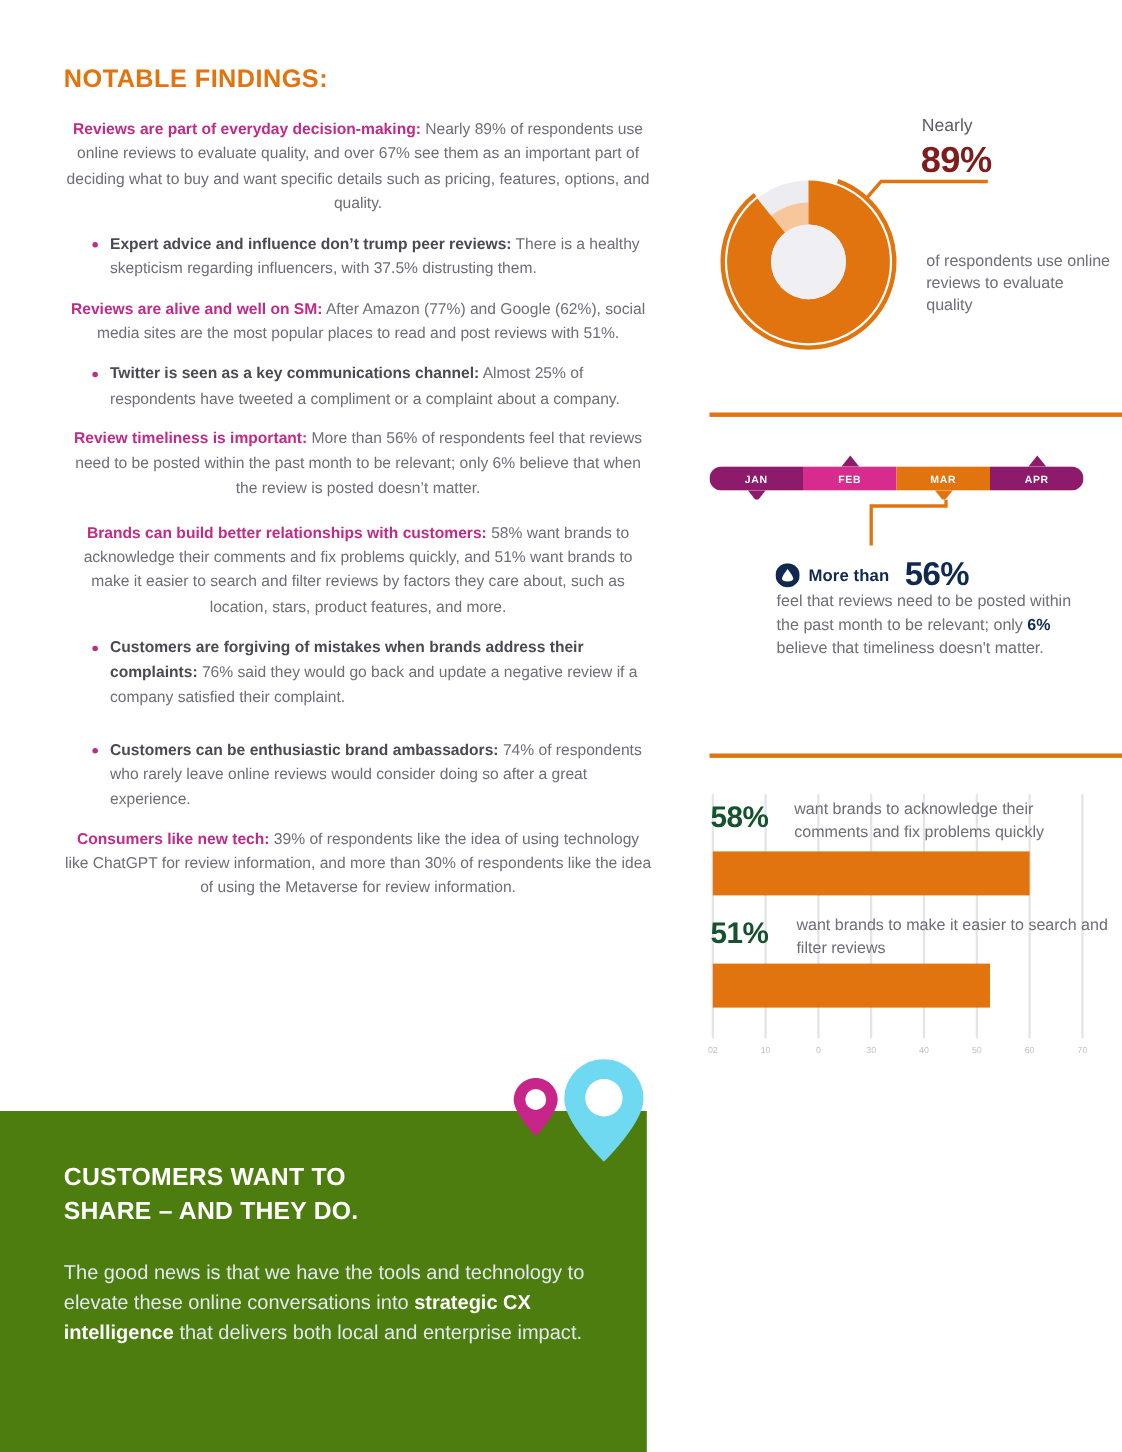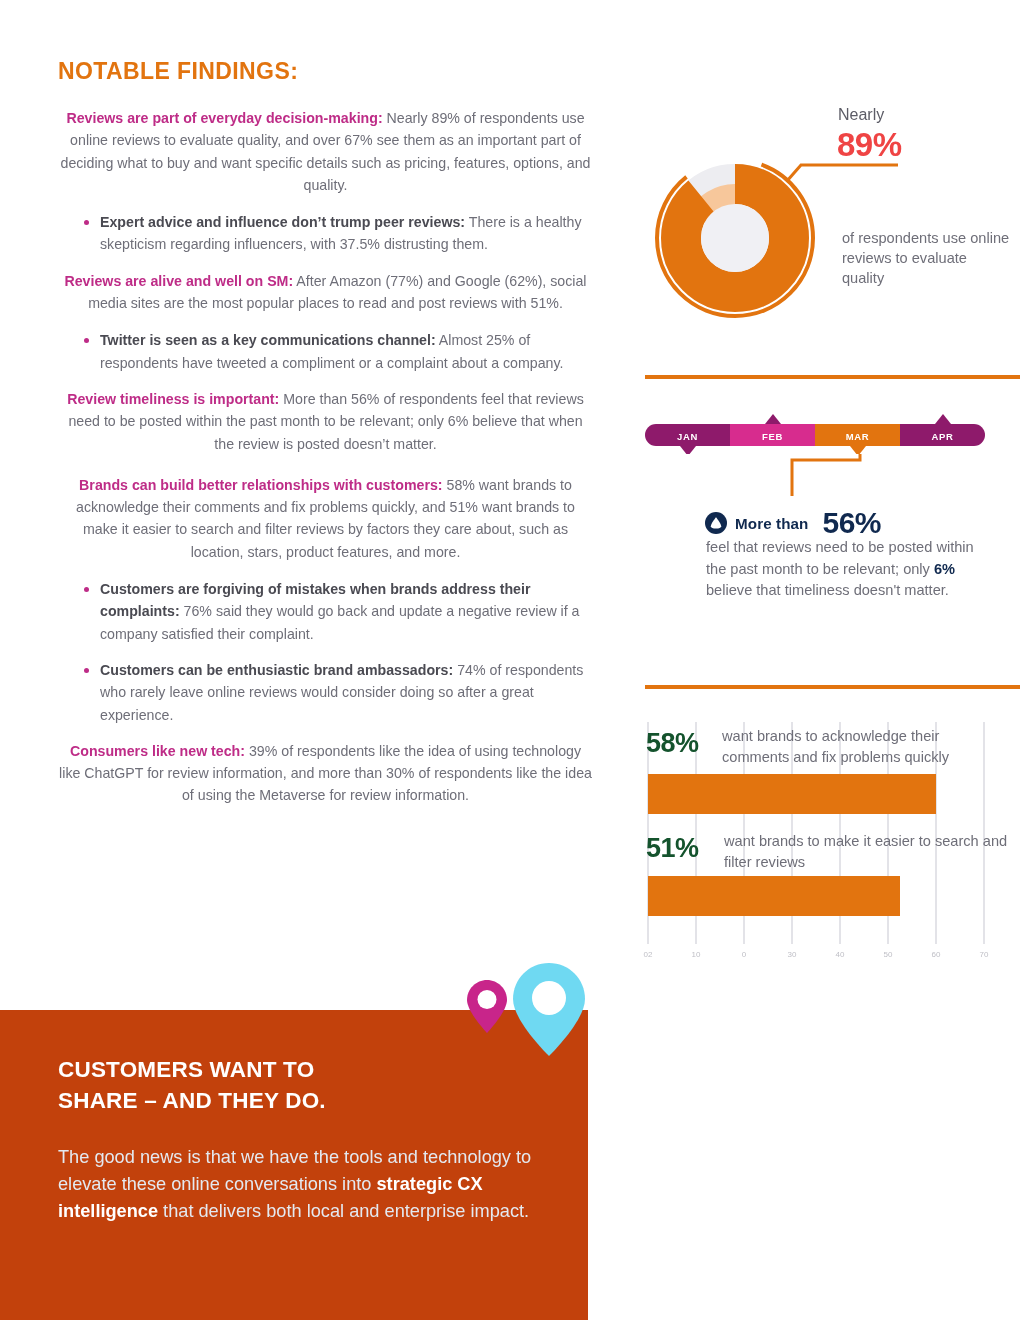--- a/index.html
+++ b/index.html
@@ -51,21 +51,21 @@
     margin: 15px 0 14px 0;
     padding-left: 0;
     list-style: none;
   }
   .bullet-item {
     position: relative;
     padding-left: 42px;
     font-size: 14.2px;
     line-height: 22.3px;
     color: #6E6E78;
-    margin-bottom: 14px;
+    margin-bottom: 26px;
   }
   .bullet-item:last-child { margin-bottom: 0; }
   .bullet-dot {
     position: absolute;
     left: 26px;
     top: 9px;
     width: 5px;
     height: 5px;
     border-radius: 50%;
     background: #BE2C87;
@@ -76,21 +76,21 @@
   }
   .gap-sm { height: 6px; }
 
   
   #navy-panel {
     position: absolute;
     left: 0;
     top: 1010px;
     width: 588px;
     height: 310px;
-    background: #c2410c;
+    background: #4d7c0f;
   }
   #navy-heading {
     position: absolute;
     left: 58px;
     top: 44px;
     width: 470px;
     color: #ffffff;
     font-size: 22.5px;
     font-weight: bold;
     line-height: 31px;
@@ -125,21 +125,21 @@
 
   
   #donut-block { position: absolute; left: 0px; top: 98px; width: 380px; height: 240px; }
   #donut-svg { position: absolute; left: 5px; top: 50px; }
   #donut-nearly {
     position: absolute; left: 198px; top: 8px;
     font-size: 16px; color: #5C5C66;
   }
   #donut-pct {
     position: absolute; left: 197px; top: 28px;
-    font-size: 33px; font-weight: bold; color: #ef4444;
+    font-size: 33px; font-weight: bold; color: #7f1d1d;
     letter-spacing: -0.5px;
   }
   #donut-desc {
     position: absolute; left: 202px; top: 86px; width: 170px;
     font-size: 14.6px; line-height: 20px; color: #6E6E78; margin-top: 44px;
   }
   #donut-leader { position: absolute; left: 145px; top: 55px; }
 
   
   .rule {

